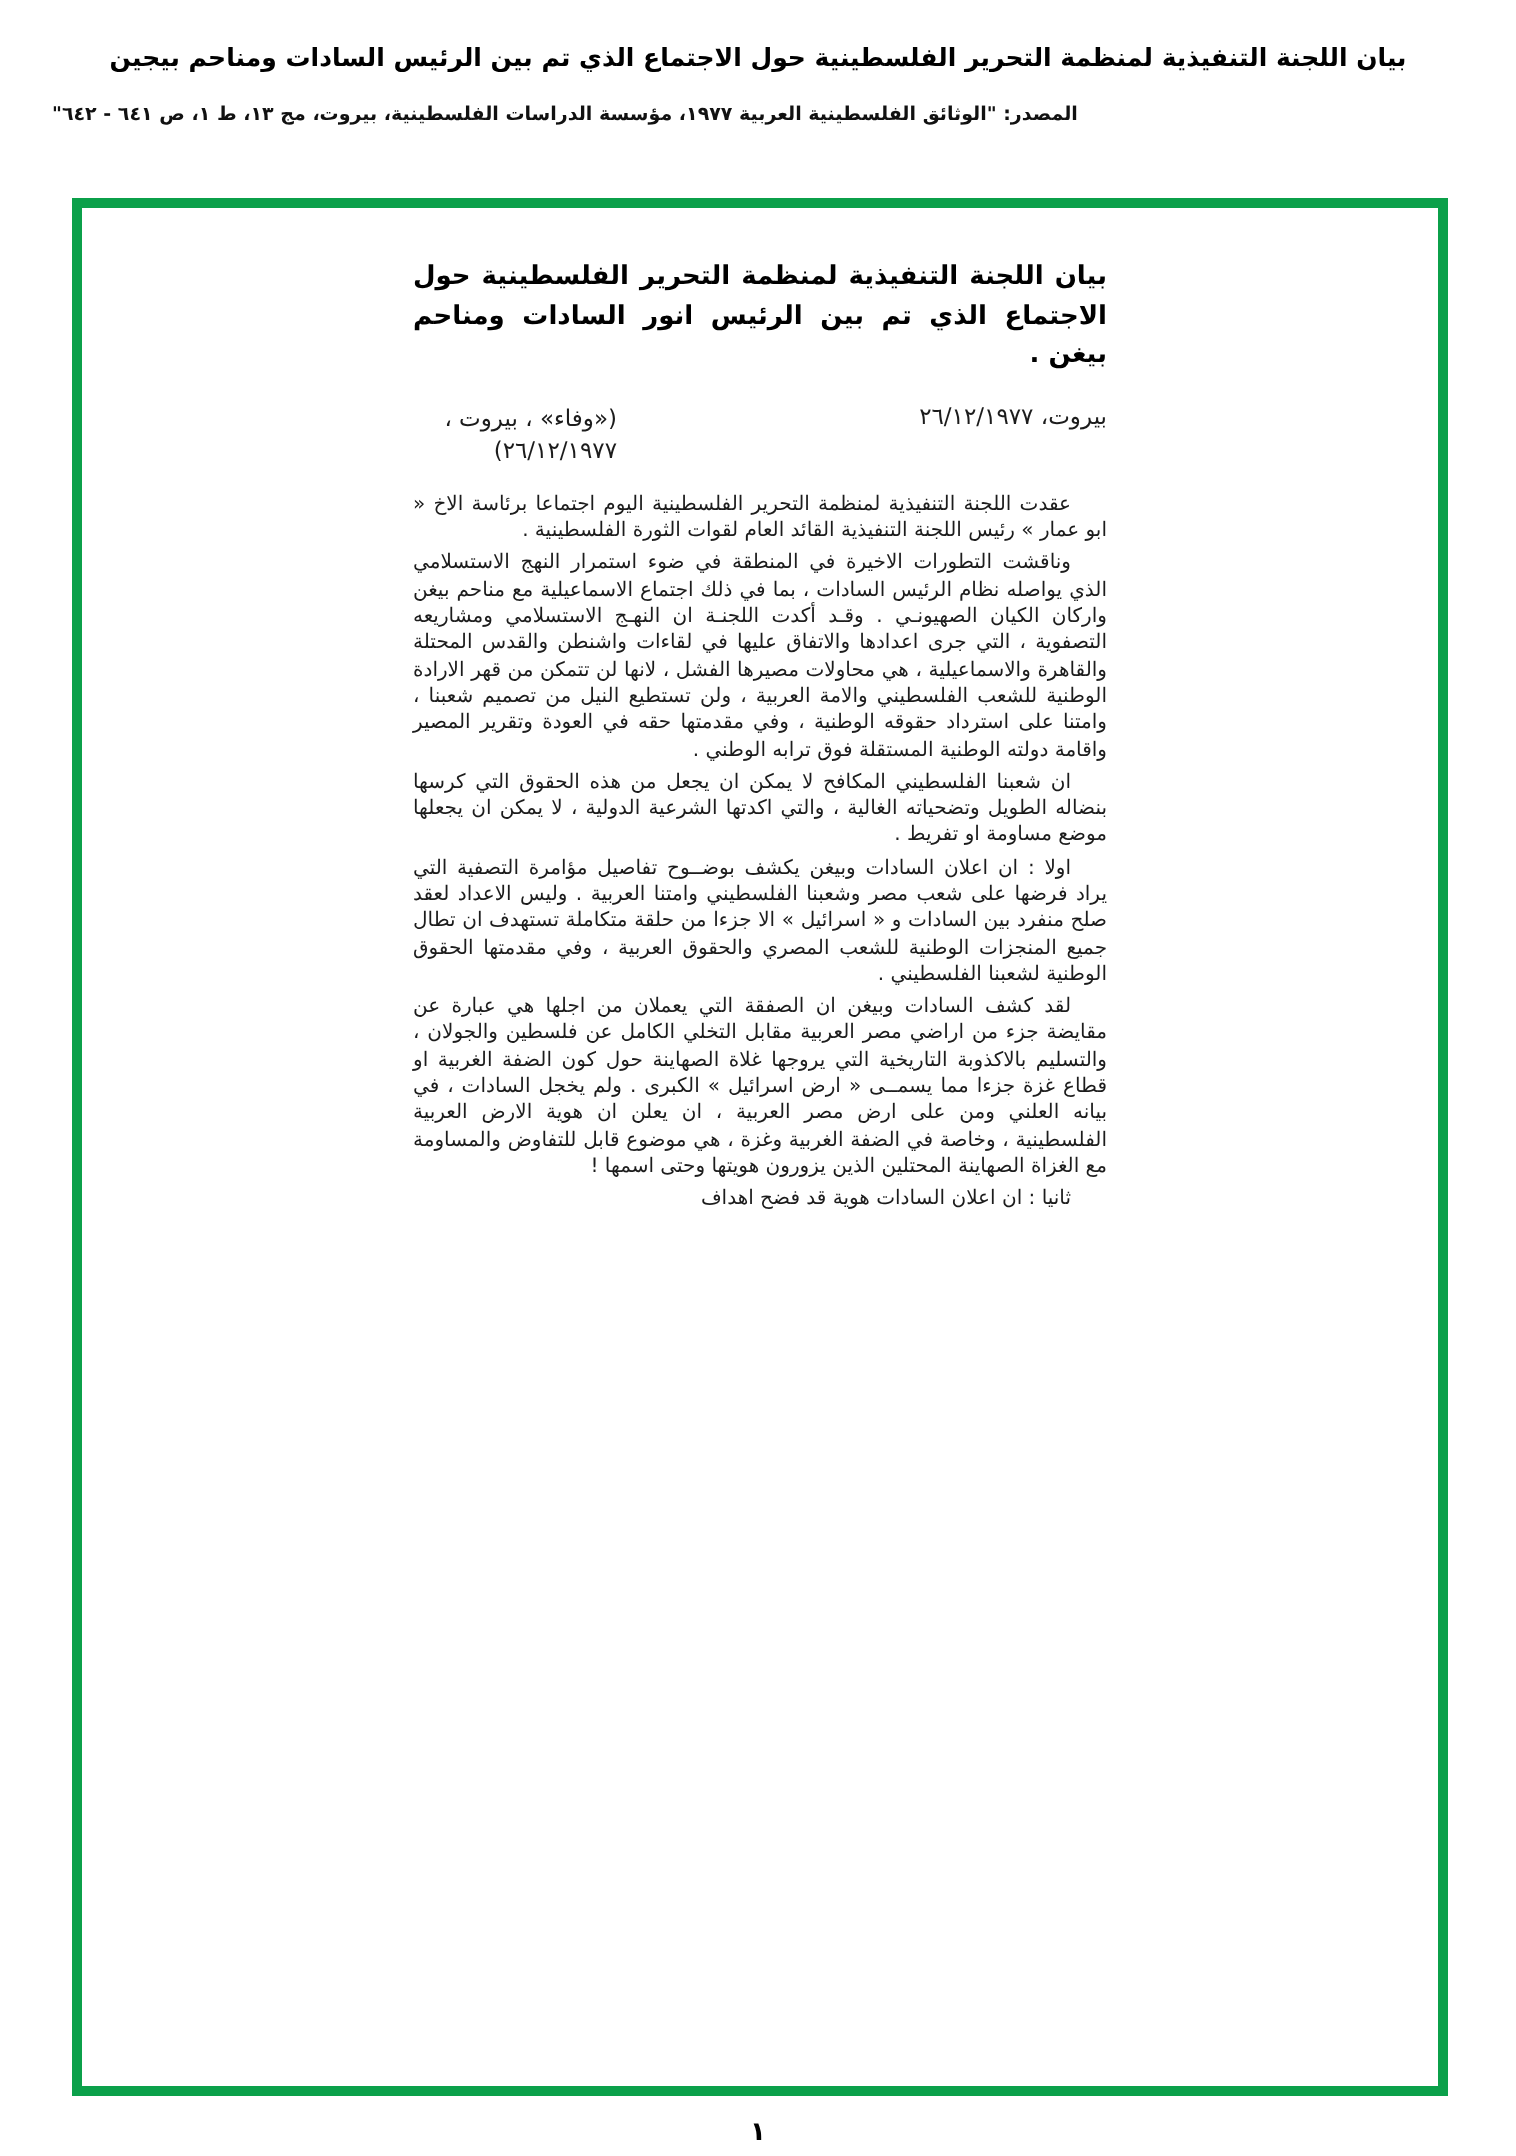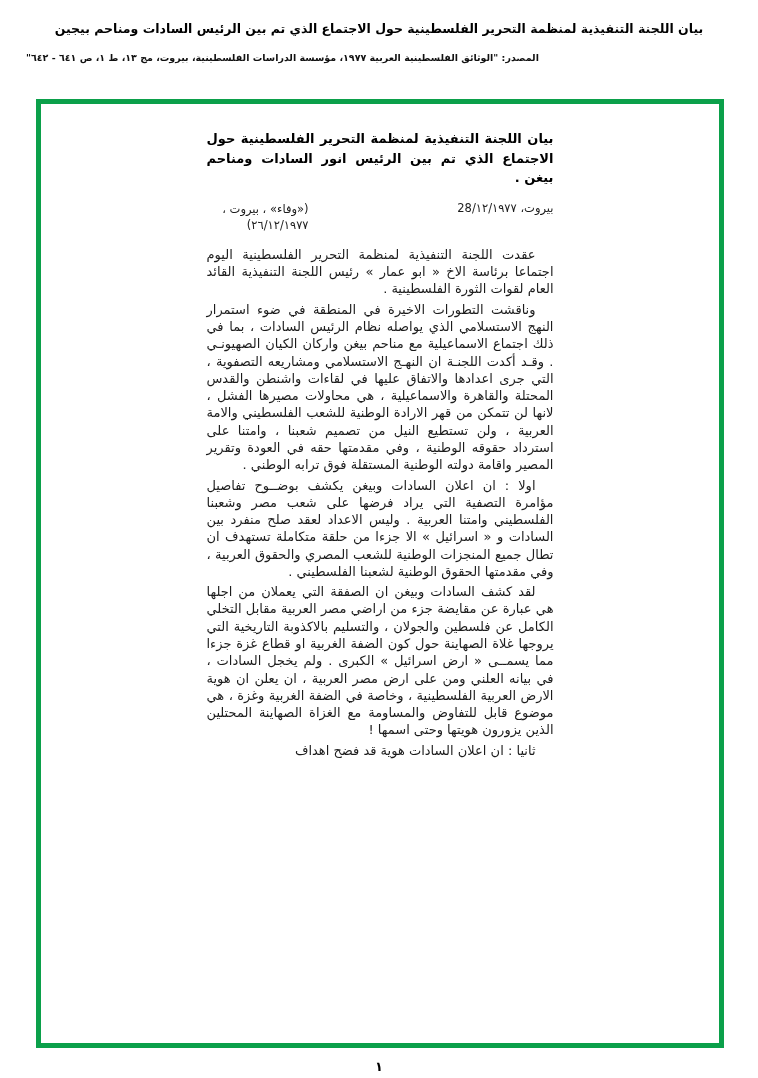--- a/index.html
+++ b/index.html
@@ -62,21 +62,21 @@
     align-items: flex-start;
     margin-top: 13px;
     margin-bottom: 12px;
     font-size: 11.5px;
   }
   .dateline-agency {
     max-width: 102px;
     line-height: 1.45;
   }
   .doc-body p {
-    font-size: 13px;
+    font-size: 10px;
     line-height: 1.33;
     text-align: justify;
     margin: 0 0 3px 0;
     text-indent: 18px;
   }
   .page-number {
     position: absolute;
     bottom: 4px;
     left: 0;
     right: 0;
@@ -93,27 +93,28 @@
   <div class="header-title">بيان اللجنة التنفيذية لمنظمة التحرير الفلسطينية حول الاجتماع الذي تم بين الرئيس السادات ومناحم بيجين</div>
   <div class="source-line">المصدر: "الوثائق الفلسطينية العربية ١٩٧٧، مؤسسة الدراسات الفلسطينية، بيروت، مج ١٣، ط ١، ص ٦٤١ - ٦٤٢"</div>
 </header>
 
 <section class="doc-frame">
   <div class="doc-inner">
 
     <div class="doc-title">بيان اللجنة التنفيذية لمنظمة التحرير الفلسطينية حول الاجتماع الذي تم بين الرئيس انور السادات ومناحم بيغن .</div>
 
     <div class="dateline">
-      <span class="dateline-place">بيروت، 28/١٢/١٩٧٧</span>
+      <span class="dateline-place">بيروت، ٢٦/١٢/١٩٧٧</span>
       <span class="dateline-agency">(«وفاء» ، بيروت ، ٢٦/١٢/١٩٧٧)</span>
     </div>
 
     <div class="doc-body">
       <p>عقدت اللجنة التنفيذية لمنظمة التحرير الفلسطينية اليوم اجتماعا برئاسة الاخ « ابو عمار » رئيس اللجنة التنفيذية القائد العام لقوات الثورة الفلسطينية .</p>
       <p>وناقشت التطورات الاخيرة في المنطقة في ضوء استمرار النهج الاستسلامي الذي يواصله نظام الرئيس السادات ، بما في ذلك اجتماع الاسماعيلية مع مناحم بيغن واركان الكيان الصهيونـي . وقـد أكدت اللجنـة ان النهـج الاستسلامي ومشاريعه التصفوية ، التي جرى اعدادها والاتفاق عليها في لقاءات واشنطن والقدس المحتلة والقاهرة والاسماعيلية ، هي محاولات مصيرها الفشل ، لانها لن تتمكن من قهر الارادة الوطنية للشعب الفلسطيني والامة العربية ، ولن تستطيع النيل من تصميم شعبنا ، وامتنا على استرداد حقوقه الوطنية ، وفي مقدمتها حقه في العودة وتقرير المصير واقامة دولته الوطنية المستقلة فوق ترابه الوطني .</p>
+      <p>ان شعبنا الفلسطيني المكافح لا يمكن ان يجعل من هذه الحقوق التي كرسها بنضاله الطويل وتضحياته الغالية ، والتي اكدتها الشرعية الدولية ، لا يمكن ان يجعلها موضع مساومة او تفريط .</p>
       <p>اولا : ان اعلان السادات وبيغن يكشف بوضــوح تفاصيل مؤامرة التصفية التي يراد فرضها على شعب مصر وشعبنا الفلسطيني وامتنا العربية . وليس الاعداد لعقد صلح منفرد بين السادات و « اسرائيل » الا جزءا من حلقة متكاملة تستهدف ان تطال جميع المنجزات الوطنية للشعب المصري والحقوق العربية ، وفي مقدمتها الحقوق الوطنية لشعبنا الفلسطيني .</p>
       <p>لقد كشف السادات وبيغن ان الصفقة التي يعملان من اجلها هي عبارة عن مقايضة جزء من اراضي مصر العربية مقابل التخلي الكامل عن فلسطين والجولان ، والتسليم بالاكذوبة التاريخية التي يروجها غلاة الصهاينة حول كون الضفة الغربية او قطاع غزة جزءا مما يسمــى « ارض اسرائيل » الكبرى . ولم يخجل السادات ، في بيانه العلني ومن على ارض مصر العربية ، ان يعلن ان هوية الارض العربية الفلسطينية ، وخاصة في الضفة الغربية وغزة ، هي موضوع قابل للتفاوض والمساومة مع الغزاة الصهاينة المحتلين الذين يزورون هويتها وحتى اسمها !</p>
       <p>ثانيا : ان اعلان السادات هوية قد فضح اهداف</p>
     </div>
 
   </div>
 </section>
 
 <footer class="page-number">١</footer>
 

